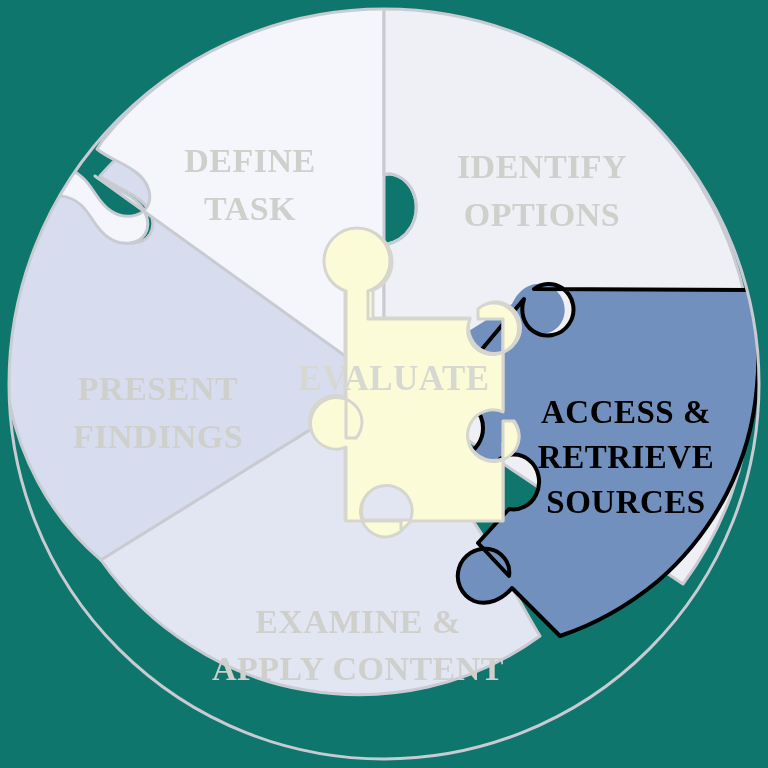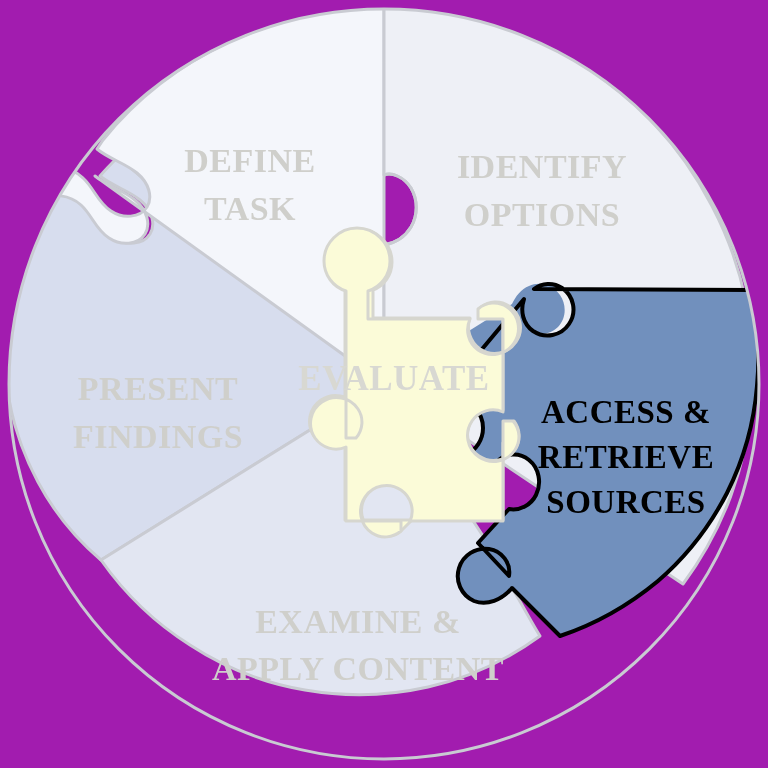--- a/index.html
+++ b/index.html
@@ -11,21 +11,21 @@
   body {
     width: 768px;
     height: 768px;
     overflow: hidden;
     font-family: "Liberation Serif", "DejaVu Serif", serif;
   }
   #diagram-root {
     position: relative;
     width: 768px;
     height: 768px;
-    background: #a21caf;
+    background: #0f766e;
     text-decoration: underline;
   }
   svg#puzzle-svg {
     display: block;
     width: 768px;
     height: 768px;
   }
   .seg-label {
     font-family: "Liberation Serif", "DejaVu Serif", serif;
     font-weight: bold;

